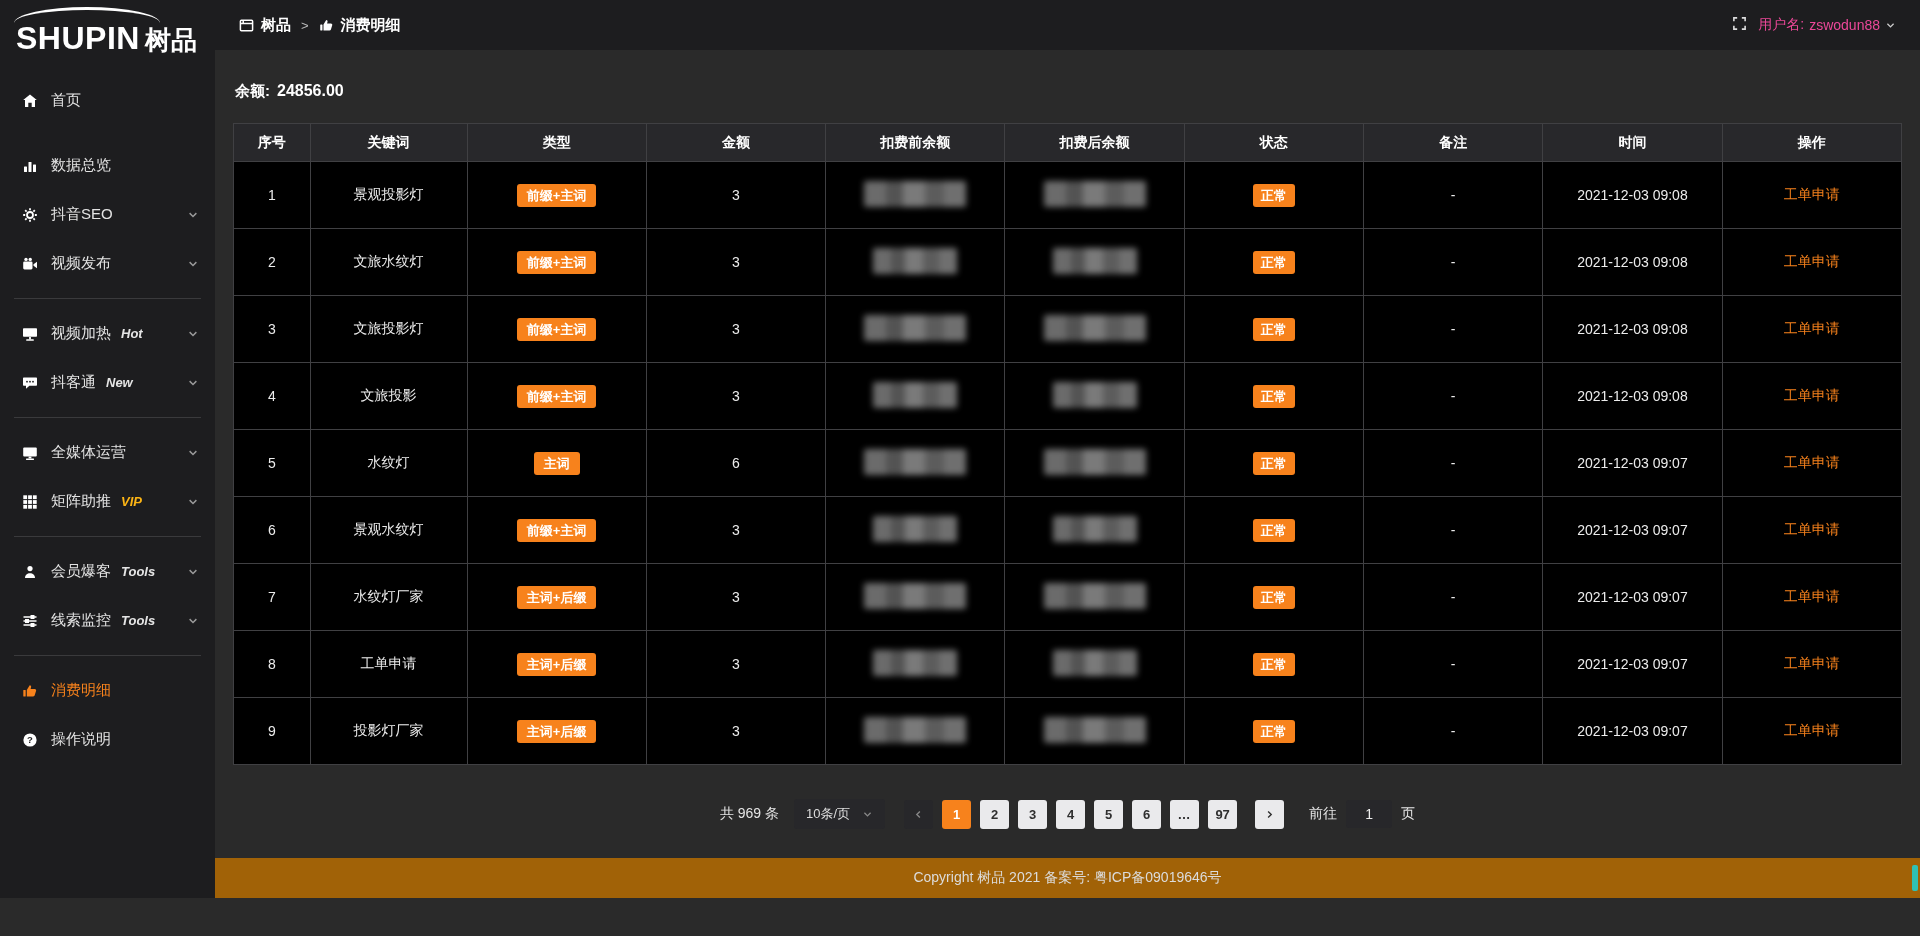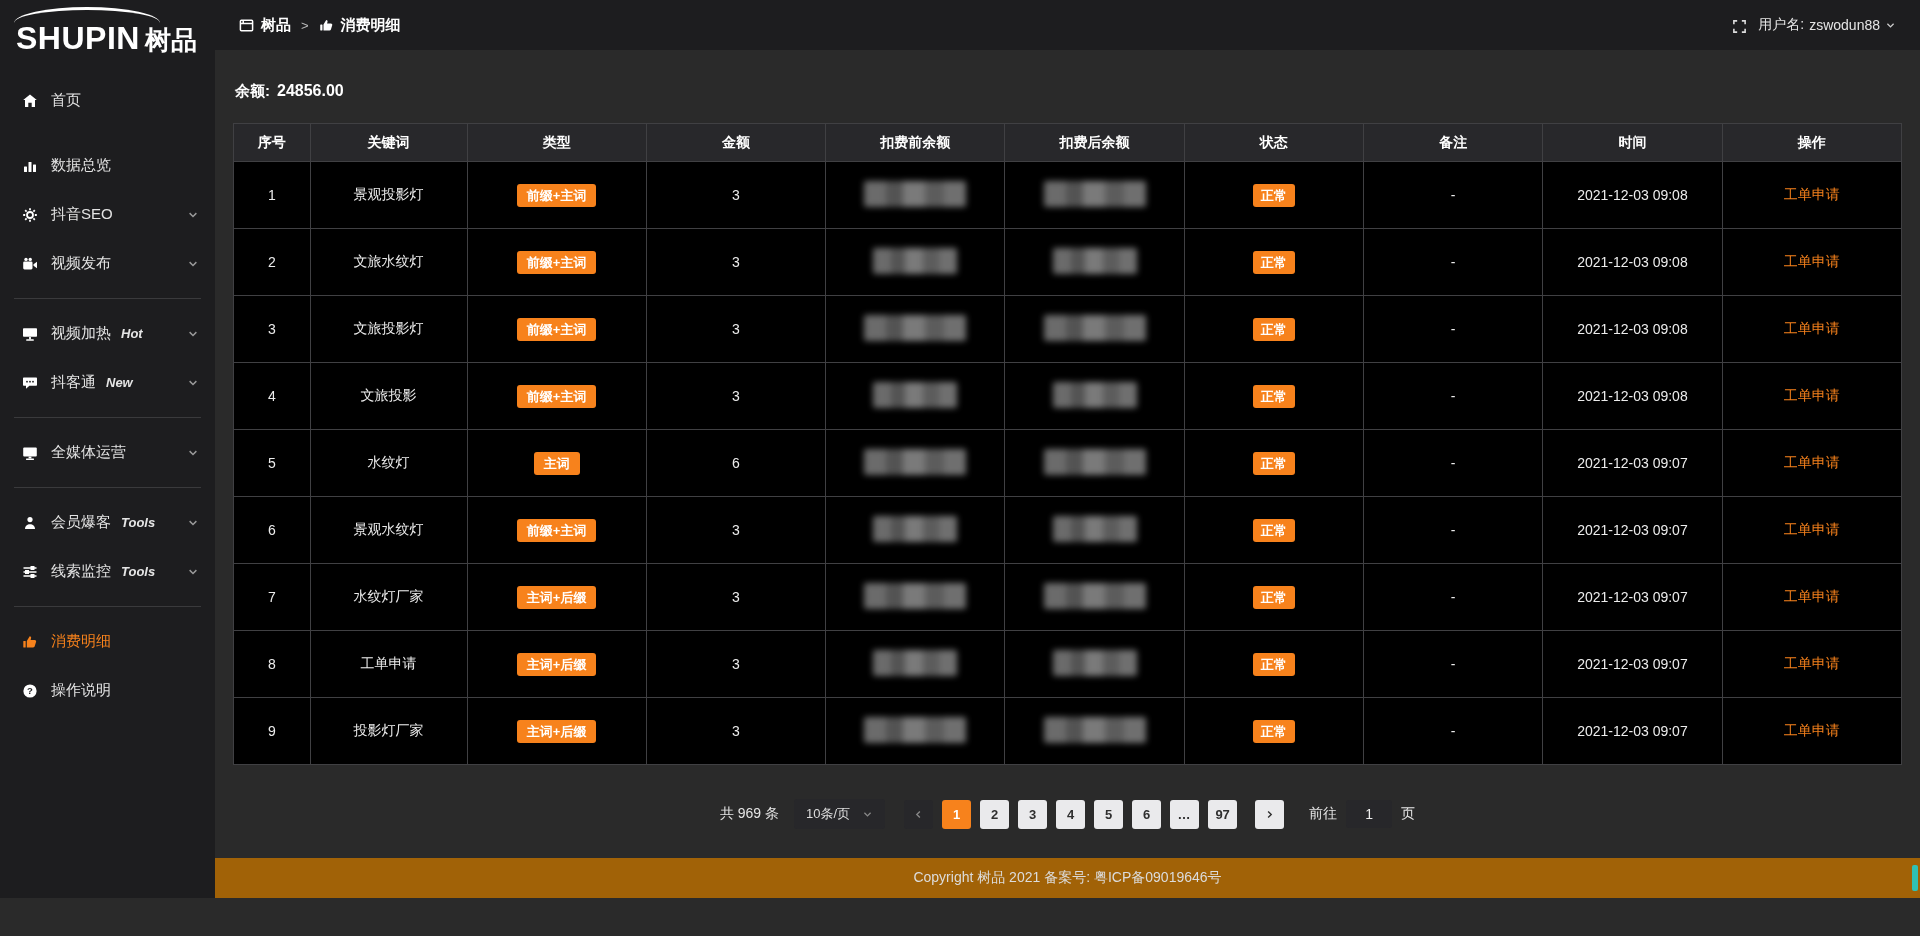--- a/index.html
+++ b/index.html
@@ -35,21 +35,21 @@
   
   .right { flex:1; display:flex; flex-direction:column; min-width:0; }
 
   .topbar { height:50px; flex:none; background:#1d1d1f; display:flex; align-items:center;
             justify-content:space-between; padding:0 24px; }
   .crumbs { display:flex; align-items:center; gap:10px; font-size:15px; font-weight:bold; color:#fff; }
   .crumb { display:inline-flex; align-items:center; gap:7px; cursor:pointer; }
   .crumb .bc-icon { display:inline-flex; }
   .crumb .bc-icon svg { width:15px; height:15px; }
   .crumb-sep { color:#bbb; font-size:13px; font-weight:normal; }
-  .top-right { display:flex; align-items:flex-end; gap:11px; font-size:14px; color:#e5e5e5; }
+  .top-right { display:flex; align-items:flex-start; gap:11px; font-size:14px; color:#ec4899; }
   .fs-icon { display:inline-flex; cursor:pointer; color:#ddd; }
   .fs-icon svg { width:15px; height:15px; }
   .user { display:inline-flex; align-items:center; gap:5px; cursor:pointer; }
   .user .chev { display:inline-flex; color:#ccc; }
   .user .chev svg { width:11px; height:11px; }
 
   main { flex:1; padding:30px 18px 0 18px; overflow:hidden; }
   .balance { font-size:15px; font-weight:bold; color:#fff; margin:2px 0 22px 2px; }
   .balance-value { margin-left:7px; font-size:16px; }
 
@@ -189,20 +189,42 @@
         <div class="menu-divider"></div>
         <div class="menu-item">
           <span class="mi-icon">
             <svg viewBox="0 0 16 16" fill="currentColor">
               <rect x="1.2" y="2.4" width="13.6" height="9" rx="1"></rect>
               <rect x="6.6" y="11.6" width="2.8" height="1.8"></rect>
               <rect x="4" y="13.6" width="8" height="1.4" rx=".4"></rect>
             </svg>
           </span>
           <span class="mi-label">全媒体运营</span>
+          <span class="mi-chevron">
+            <svg viewBox="0 0 16 16" fill="none" stroke="currentColor" stroke-width="1.9">
+              <path d="M3.5 5.5L8 10l4.5-4.5"></path>
+            </svg>
+          </span>
+        </div>
+        <div class="menu-item">
+          <span class="mi-icon">
+            <svg viewBox="0 0 16 16" fill="currentColor">
+              <rect x="1.3" y="1.3" width="3.8" height="3.8"></rect>
+              <rect x="6.1" y="1.3" width="3.8" height="3.8"></rect>
+              <rect x="10.9" y="1.3" width="3.8" height="3.8"></rect>
+              <rect x="1.3" y="6.1" width="3.8" height="3.8"></rect>
+              <rect x="6.1" y="6.1" width="3.8" height="3.8"></rect>
+              <rect x="10.9" y="6.1" width="3.8" height="3.8"></rect>
+              <rect x="1.3" y="10.9" width="3.8" height="3.8"></rect>
+              <rect x="6.1" y="10.9" width="3.8" height="3.8"></rect>
+              <rect x="10.9" y="10.9" width="3.8" height="3.8"></rect>
+            </svg>
+          </span>
+          <span class="mi-label">矩阵助推</span>
+          <span class="mi-badge gold">VIP</span>
           <span class="mi-chevron">
             <svg viewBox="0 0 16 16" fill="none" stroke="currentColor" stroke-width="1.9">
               <path d="M3.5 5.5L8 10l4.5-4.5"></path>
             </svg>
           </span>
         </div>
         <div class="menu-divider"></div>
         <div class="menu-item">
           <span class="mi-icon">
             <svg viewBox="0 0 16 16" fill="currentColor">

